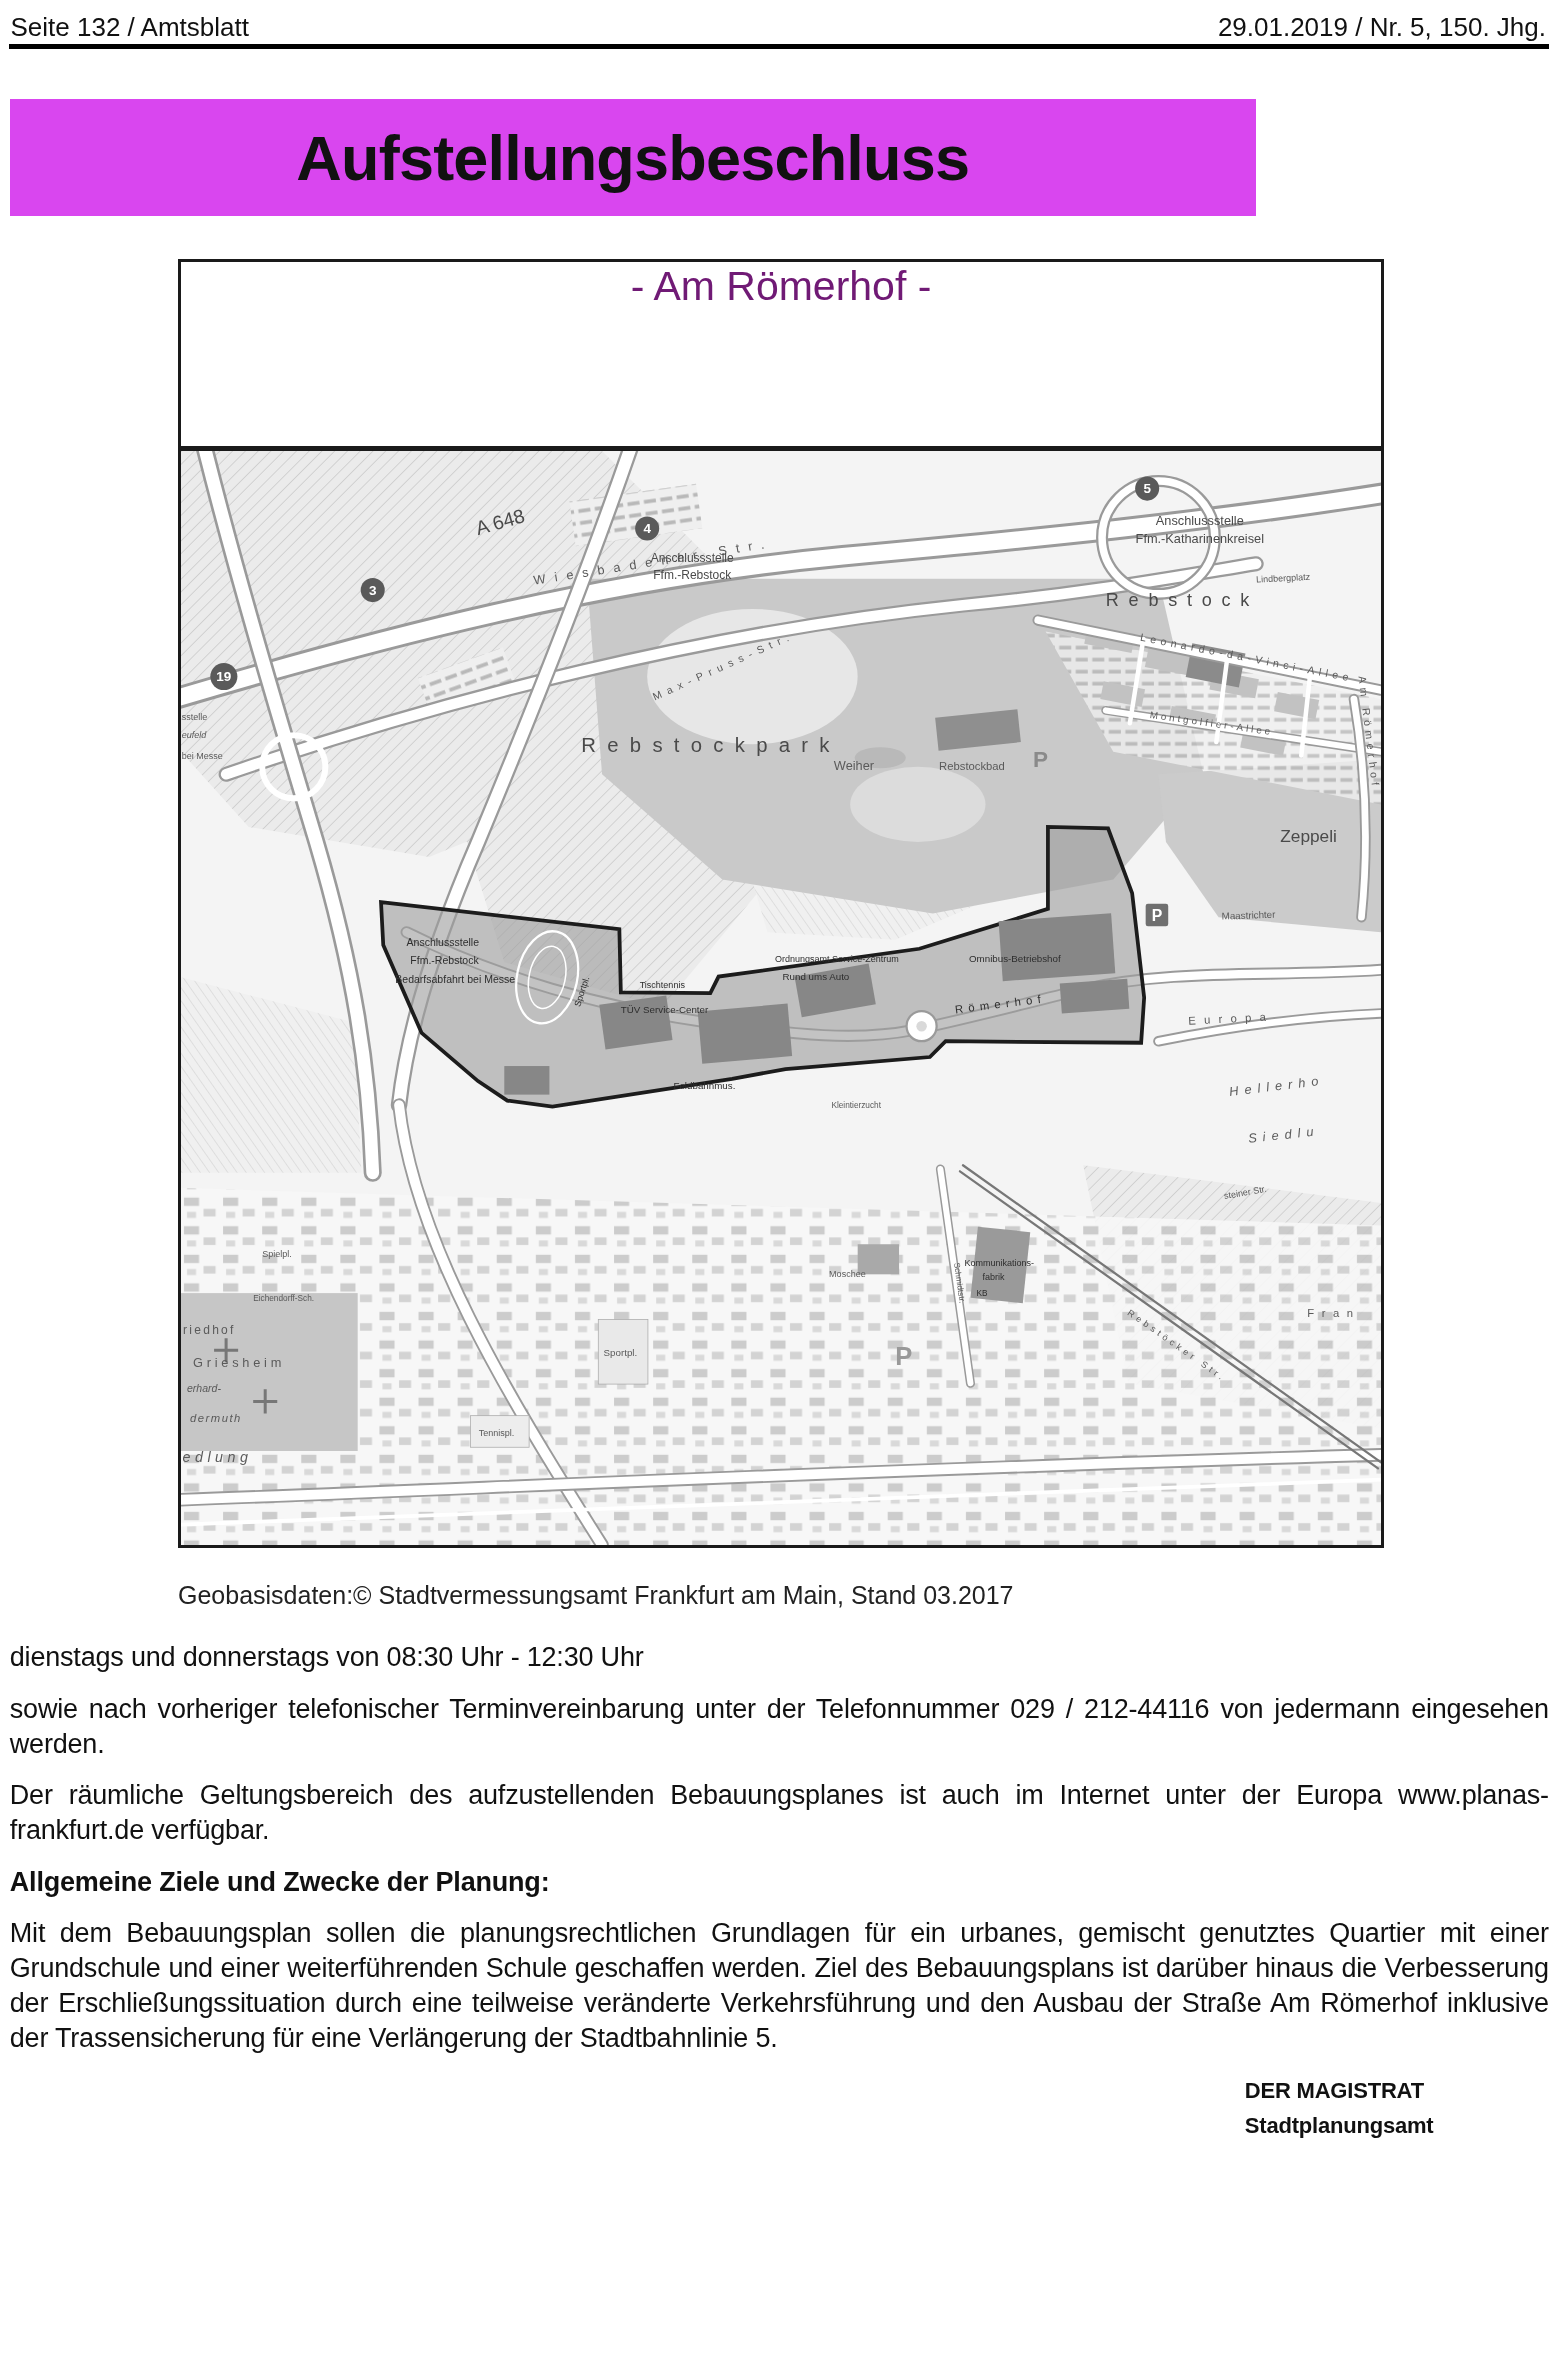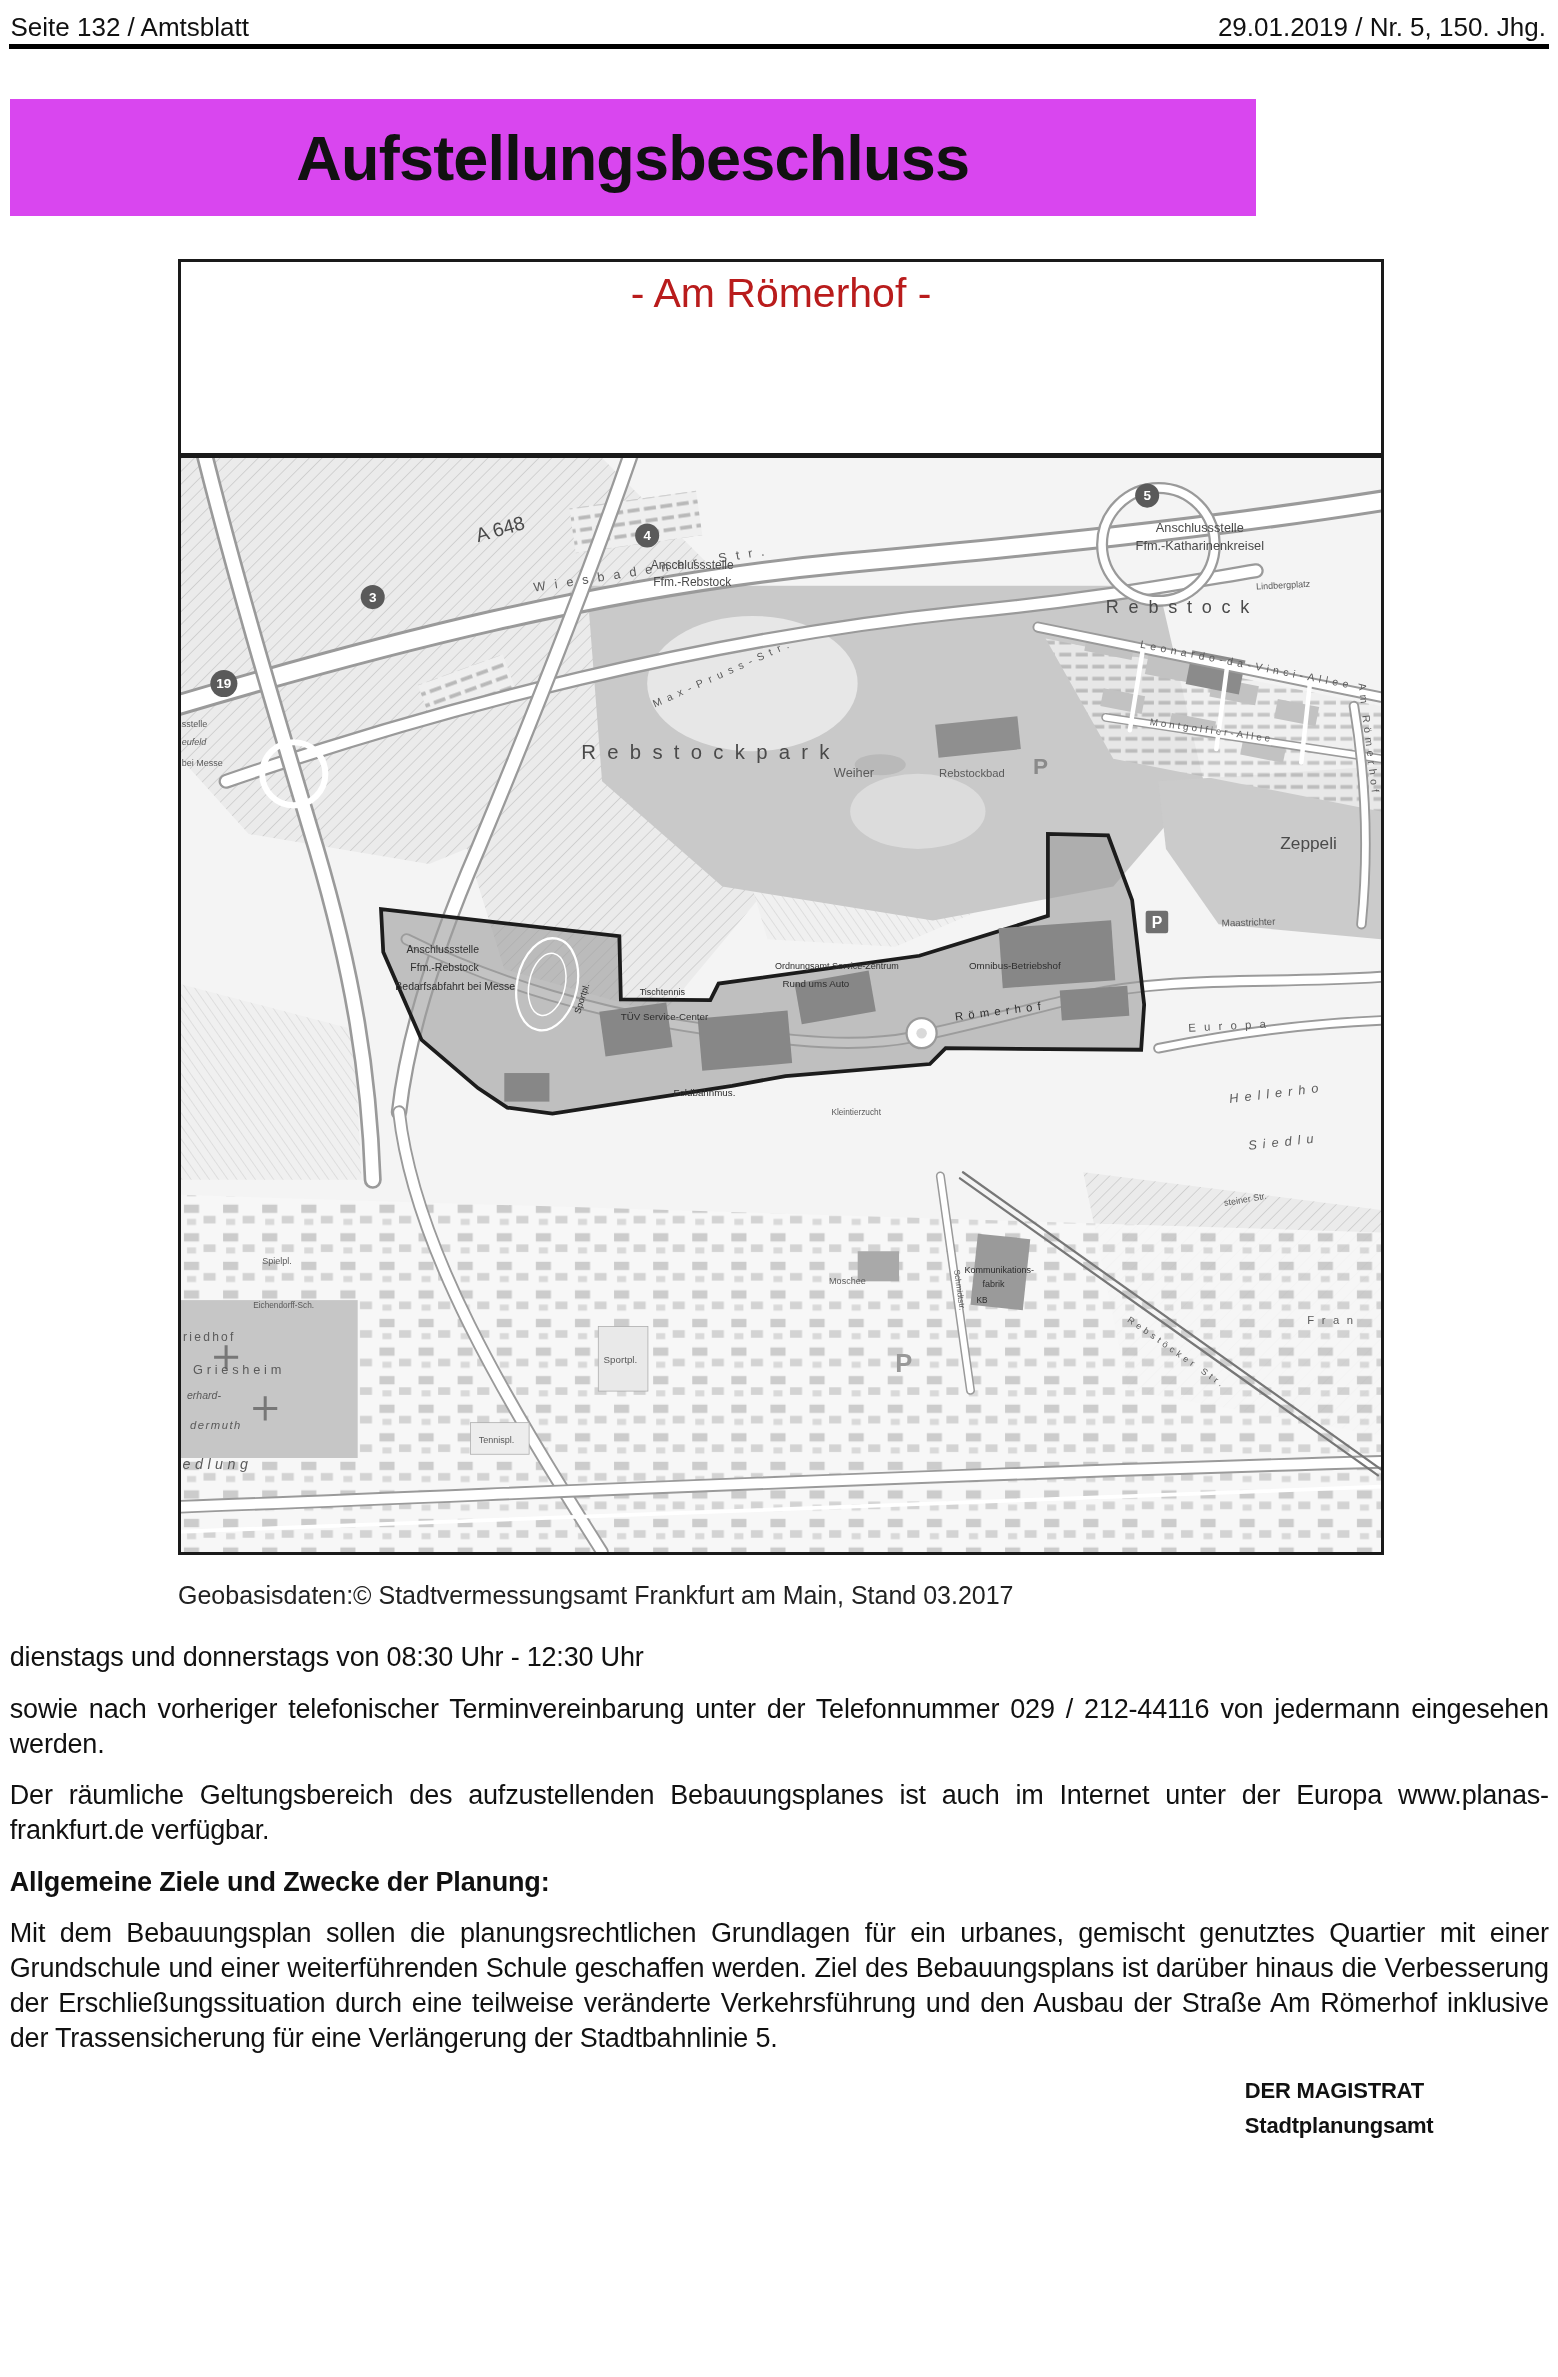--- a/index.html
+++ b/index.html
@@ -10,21 +10,21 @@
   .hdr-right{position:absolute;right:12px;top:12px;font-size:26px;}
   .hdr-rule{position:absolute;left:9px;top:44px;width:1540px;height:4.5px;background:#000;}
   
   .banner{position:absolute;left:9.8px;top:99px;width:1246px;height:117px;background:#d946ef;
           display:flex;align-items:center;justify-content:center;}
   .banner-title{font-size:63px;font-weight:bold;letter-spacing:-0.8px;}
   
   .map-panel{position:absolute;left:178px;top:259px;width:1200px;border:3.8px solid #1a1a1a;background:#fff;}
   .map-titlebox{height:183px;border-bottom:5.3px solid #1a1a1a;text-align:center;background:#fff;}
   .map-title1{font-size:56px;color:#1a1a1a;margin-top:22.6px;}
-  .map-title2{font-size:41px;color:#b91c1c;margin-top:8px;}
+  .map-title2{font-size:41px;color:#701a75;margin-top:1px;}
   .map-svg{display:block;width:1200px;height:1094px;font-family:"Liberation Sans","DejaVu Sans",sans-serif;}
   .caption{position:absolute;left:178px;top:1581px;font-size:25px;color:#222;}
   
   .bodytext{position:absolute;left:9.8px;top:1640px;width:1539px;font-size:27px;line-height:35px;
             text-align:justify;letter-spacing:-0.2px;}
   .bodytext p{margin:0 0 16.5px 0;}
   .bodytext .single{text-align:left;}
   .heading{font-weight:bold;text-align:left;}
   .signature{margin-top:12px;margin-left:1235px;font-weight:bold;font-size:22px;line-height:35px;text-align:left;}
   

